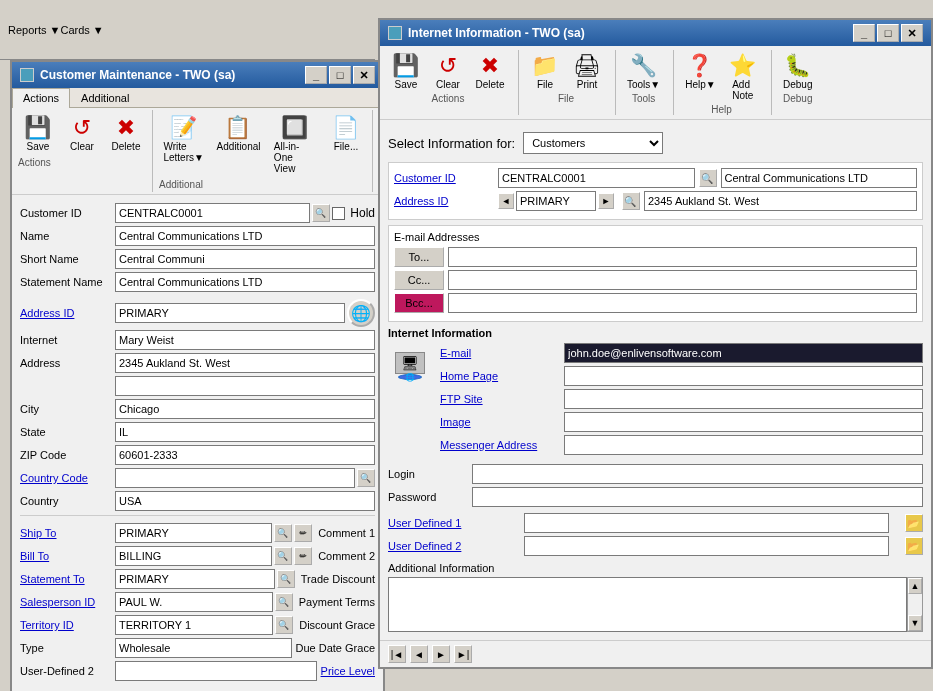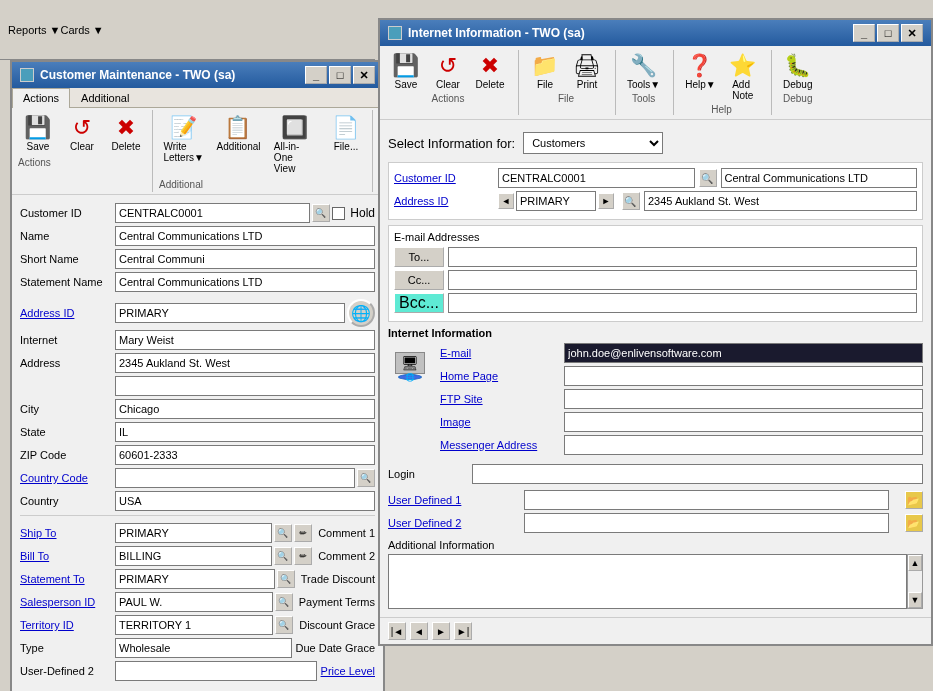--- a/index.html
+++ b/index.html
@@ -395,21 +395,21 @@
       <div style="font-size:11px;margin-bottom:4px;">E-mail Addresses</div>
       <div class="info-row">
         <button style="width:50px;height:20px;background:#d4d0c8;border:1px outset #fff;font-size:11px;cursor:pointer;">To...</button>
         <input class="info-input" value="" style="">
       </div>
       <div class="info-row">
         <button style="width:50px;height:20px;background:#d4d0c8;border:1px outset #fff;font-size:11px;cursor:pointer;">Cc...</button>
         <input class="info-input" value="" style="">
       </div>
       <div class="info-row">
-        <button style="width:50px;height:20px;background:#5eead4;border:1px outset #fff;font-size:16px;cursor:pointer;">Bcc...</button>
+        <button style="width:50px;height:20px;background:#be185d;border:1px outset #fff;font-size:11px;cursor:pointer;">Bcc...</button>
         <input class="info-input" value="" style="">
       </div>
     </div>
 
     <div style="font-size:11px;font-weight:bold;margin-bottom:4px;">Internet Information</div>
     <div style="display:flex;align-items:flex-start;margin-bottom:6px;">
 
       <div style="width:44px;height:40px;margin-right:8px;display:flex;align-items:center;justify-content:center;">
         <div style="position:relative;">
           <div style="width:30px;height:22px;background:#c0c0c0;border:1px solid #888;"></div>
@@ -443,20 +443,24 @@
           <span class="link-label">Messenger Address</span>
           <input class="link-input" value="" style="">
         </div>
       </div>
     </div>
 
     <div style="margin-bottom:6px;">
       <div class="login-row">
         <span class="login-text">Login</span>
         <input class="login-input" value="" style="flex: 1 1 0%; height: 20px; border: 1px solid rgb(122, 122, 122); background: white;">
+      </div>
+      <div class="login-row">
+        <span class="login-text">Password</span>
+        <input class="login-input" value="" type="password" style="flex: 1 1 0%; height: 20px; border: 1px solid rgb(122, 122, 122); background: white;">
       </div>
     </div>
 
     <div style="margin-bottom:6px;">
       <div class="ud-row">
         <span class="ud-label">User Defined 1</span>
         <input class="ud-input" value="" style="flex: 1 1 0%; height: 20px; border: 1px solid rgb(122, 122, 122); background: white;">
         <div class="ud-btn" style="background:#e8c84a;">📂</div>
       </div>
       <div class="ud-row">

